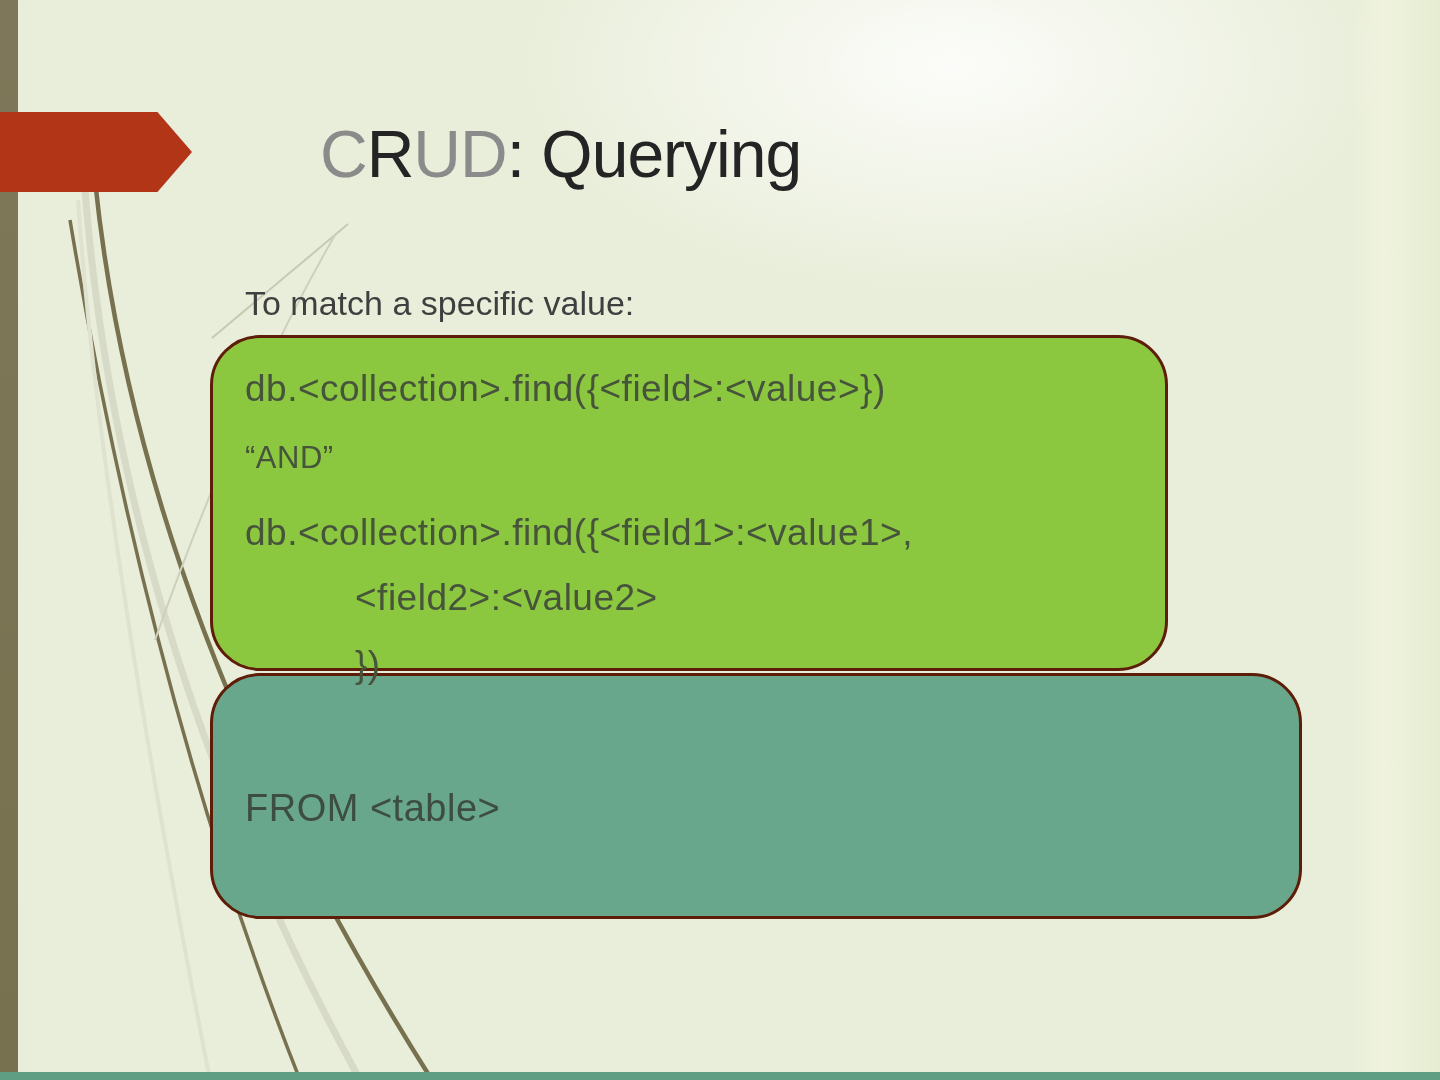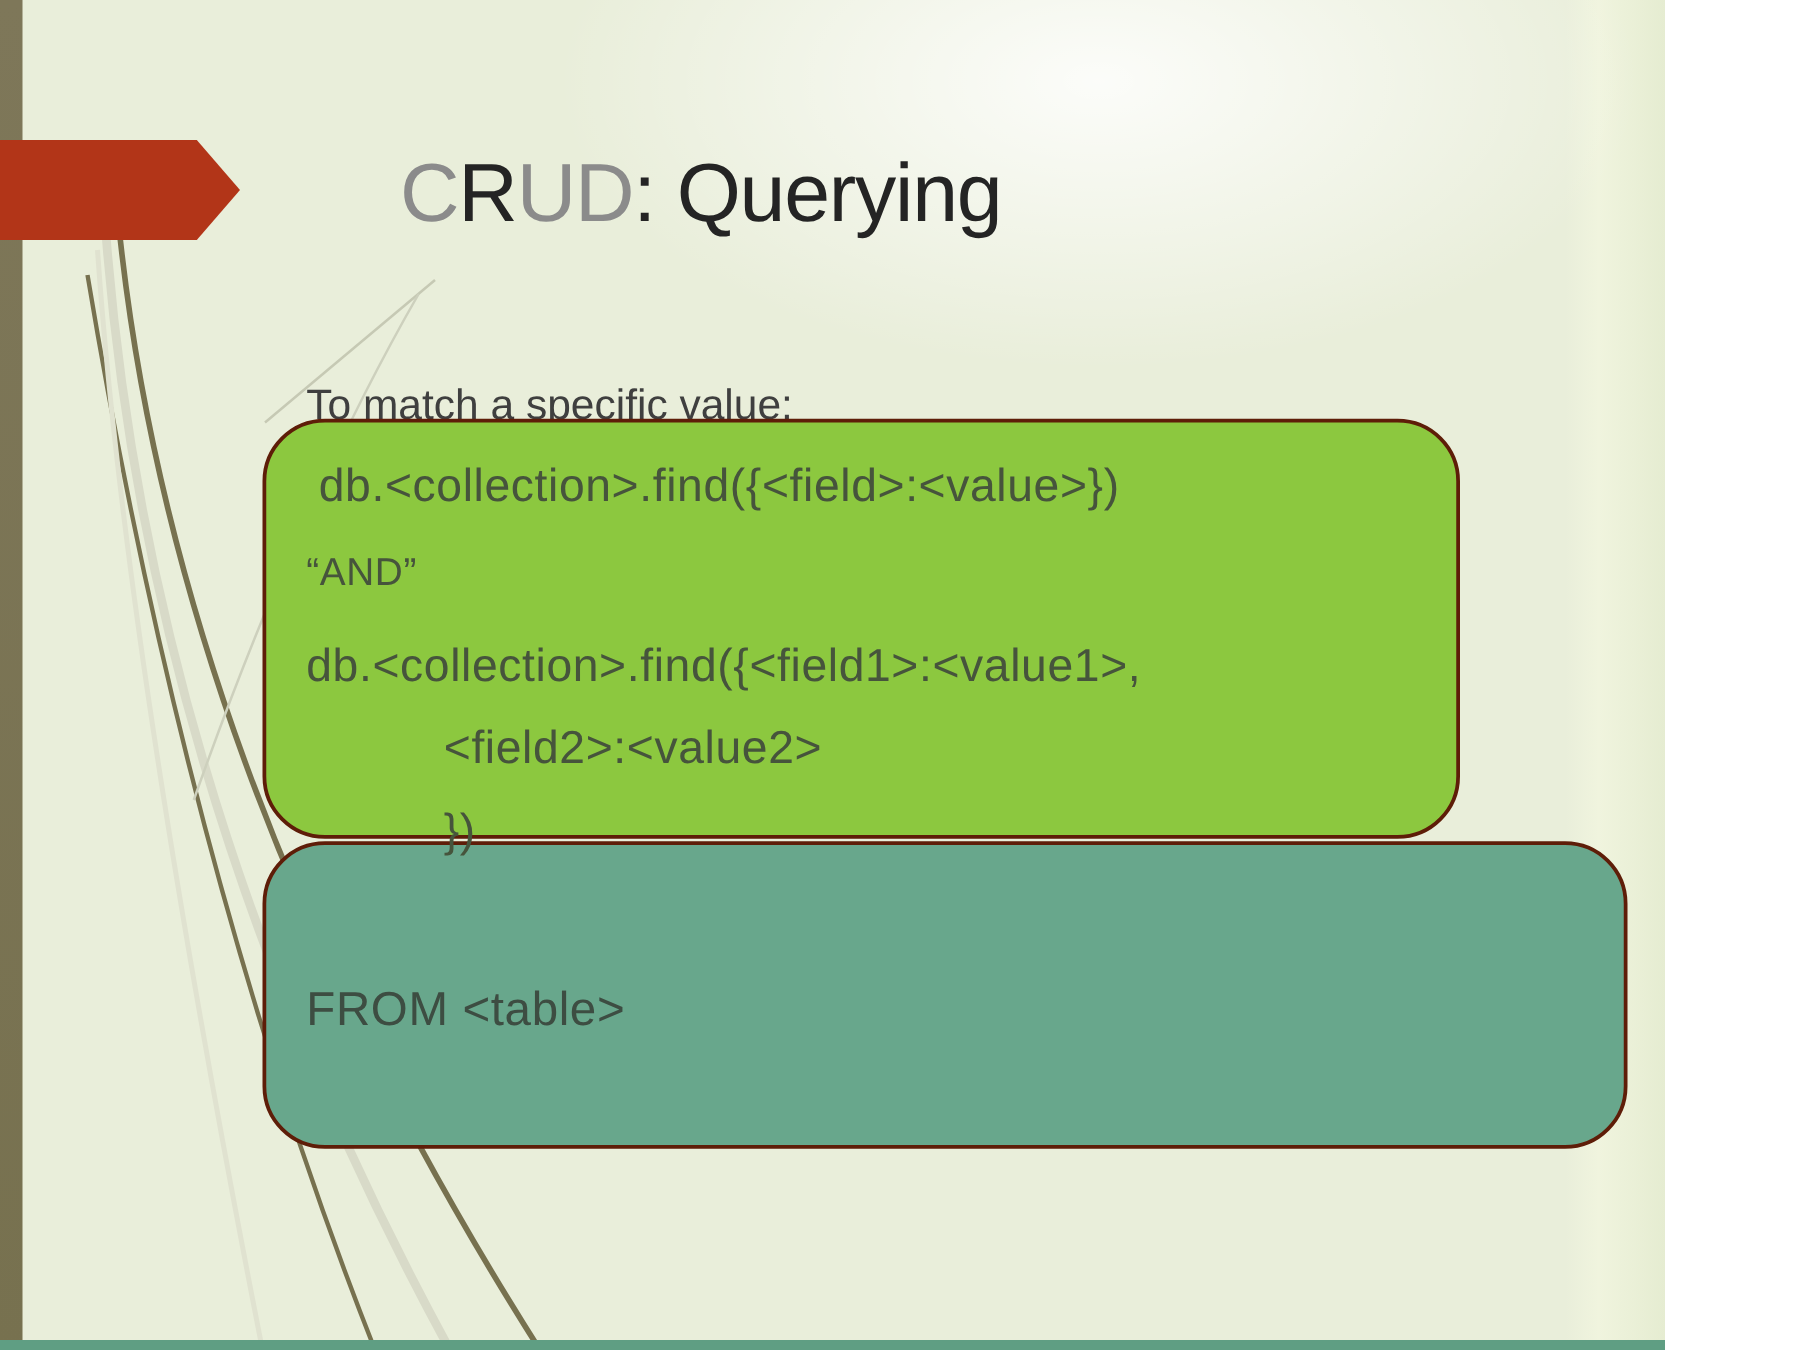--- a/index.html
+++ b/index.html
@@ -2,21 +2,21 @@
 <html><head>
 <meta charset="utf-8">
 <style>
   * { margin: 0; padding: 0; box-sizing: border-box; }
   html, body { width: 1440px; height: 1080px; overflow: hidden; }
   body {
     font-family: "Liberation Sans", sans-serif;
     position: relative;
   }
   .slide {
-    position: absolute; left: 0; top: 0; width: 1332px; height: 1080px;
+    position: absolute; left: 0; top: 0; width: 1440px; height: 1080px;
     background:
       radial-gradient(ellipse 620px 330px at 66% 6%, rgba(255,255,255,0.85), rgba(255,255,255,0) 70%),
       linear-gradient(90deg, #e9eeda 0%, #e9eeda 94%, #f0f4de 96%, #e5ecd1 100%);
     overflow: hidden;
   }
   .left-bar {
     position: absolute; left: 0; top: 0; width: 18px; height: 1080px;
     background: linear-gradient(180deg, #7e7759 0%, #77714f 100%);
   }
   .grass-svg { position: absolute; left: 0; top: 0; width: 1440px; height: 1080px; }
@@ -26,36 +26,36 @@
     clip-path: polygon(0 0, 82% 0, 100% 50%, 82% 100%, 0 100%);
   }
   .slide-title {
     position: absolute; left: 320px; top: 116px;
     font-size: 66px; letter-spacing: -1px; white-space: pre;
   }
   .seg-gray { color: #8b8b8b; }
   .seg-dark { color: #242424; }
   .intro-text {
     position: absolute; left: 245px; top: 284px;
-    font-size: 34px; color: #3f3f3f; white-space: pre; margin-top: 21px;
+    font-size: 34px; color: #3f3f3f; white-space: pre;
   }
   .mongo-box {
     position: absolute; left: 210px; top: 335px; width: 958px; height: 336px;
     background: #8cc83f; border: 3px solid #5e1d08; border-radius: 50px;
   }
   .sql-box {
     position: absolute; left: 210px; top: 673px; width: 1092px; height: 246px;
     background: #68a78c; border: 3px solid #5e1d08; border-radius: 50px;
   }
   .code-line {
     position: absolute; white-space: pre; letter-spacing: 0.5px;
   }
   .mongo-line { color: #46543c; font-size: 37px; }
   .sql-line   { color: #3d4d42; font-size: 38px; }
-  .m1 { left: 255px; top: 368px; }
+  .m1 { left: 245px; top: 368px; }
   .m2 { left: 245px; top: 440px; font-size: 31px; text-align: right; }
   .m3 { left: 245px; top: 488px; margin-top: 24px; }
   .m4 { left: 355px; top: 577px; }
   .m5 { left: 355px; top: 644px; }
   .s1 { left: 245px; top: 716px; }
   .s2 { left: 245px; top: 787px; }
   .s3 { left: 245px; top: 856px; letter-spacing: 1px; }
   .bottom-strip {
     position: absolute; left: 0; bottom: 0; width: 1440px; height: 8px;
     background: #5f9e83;

